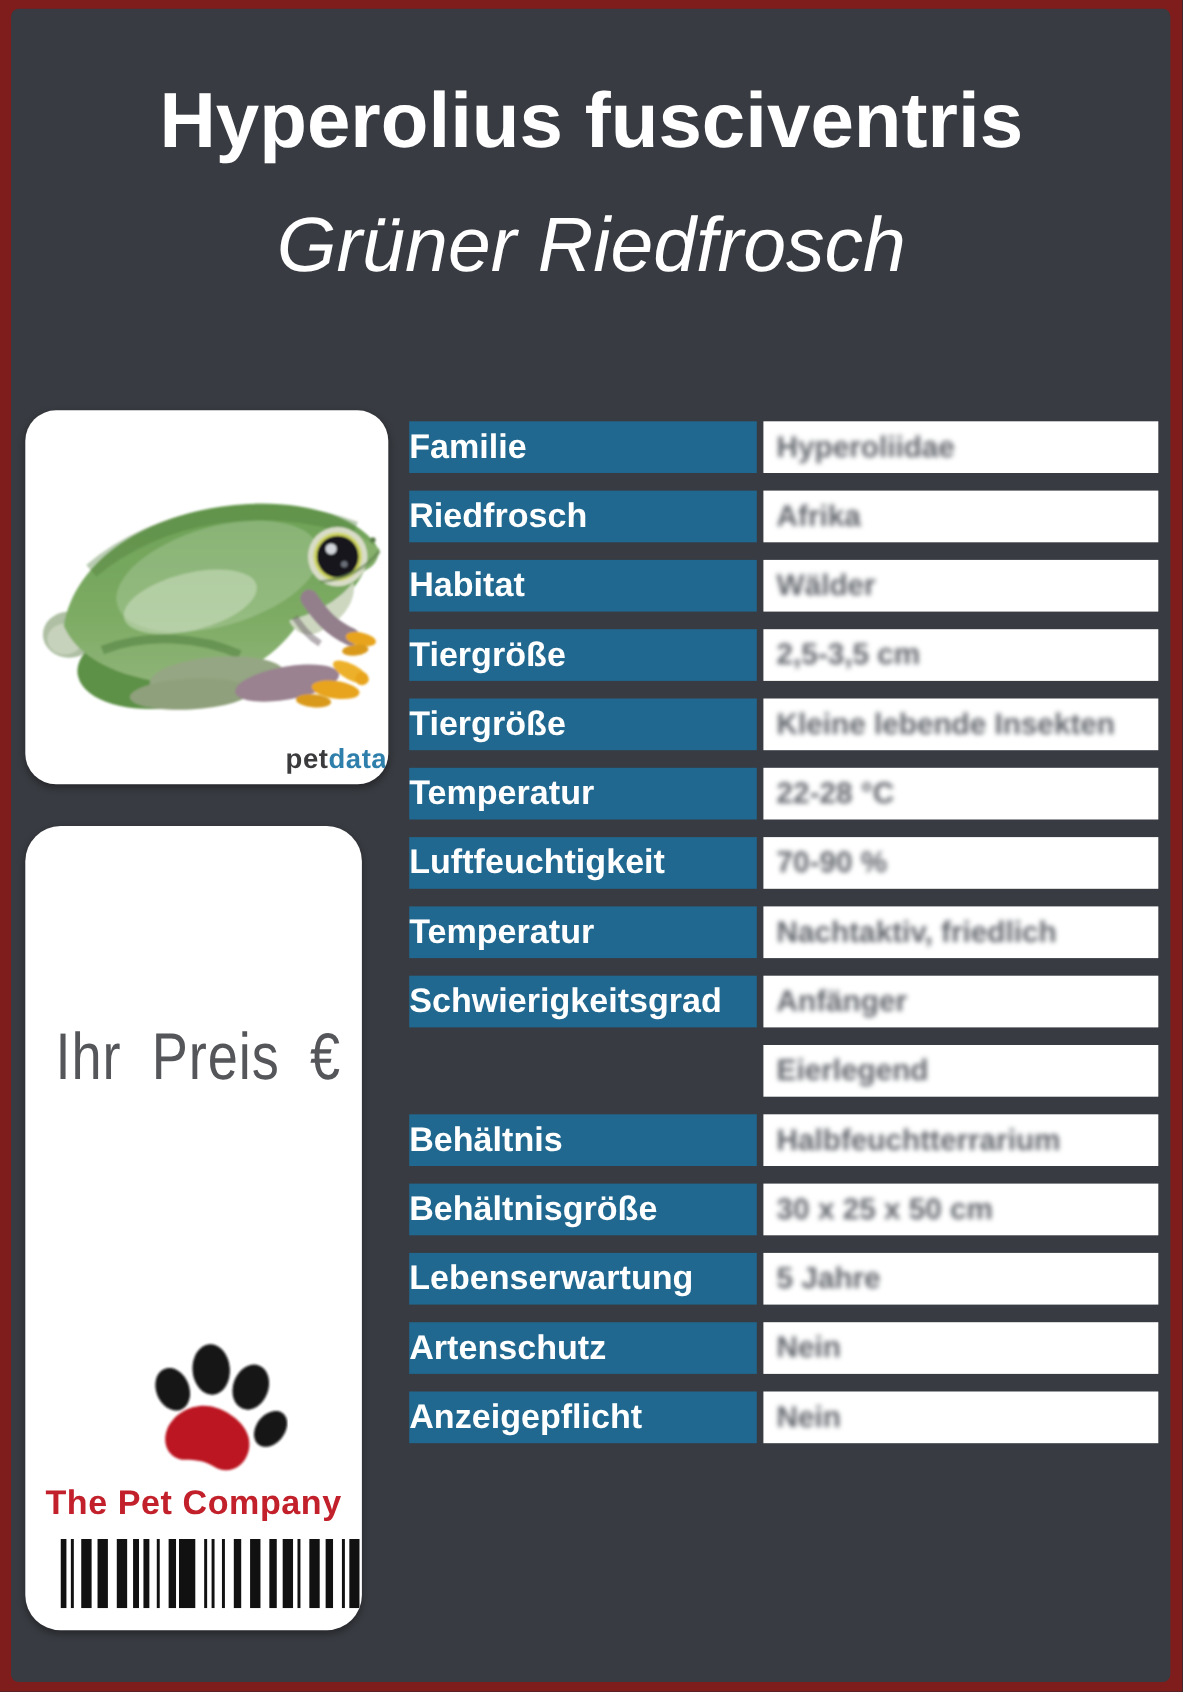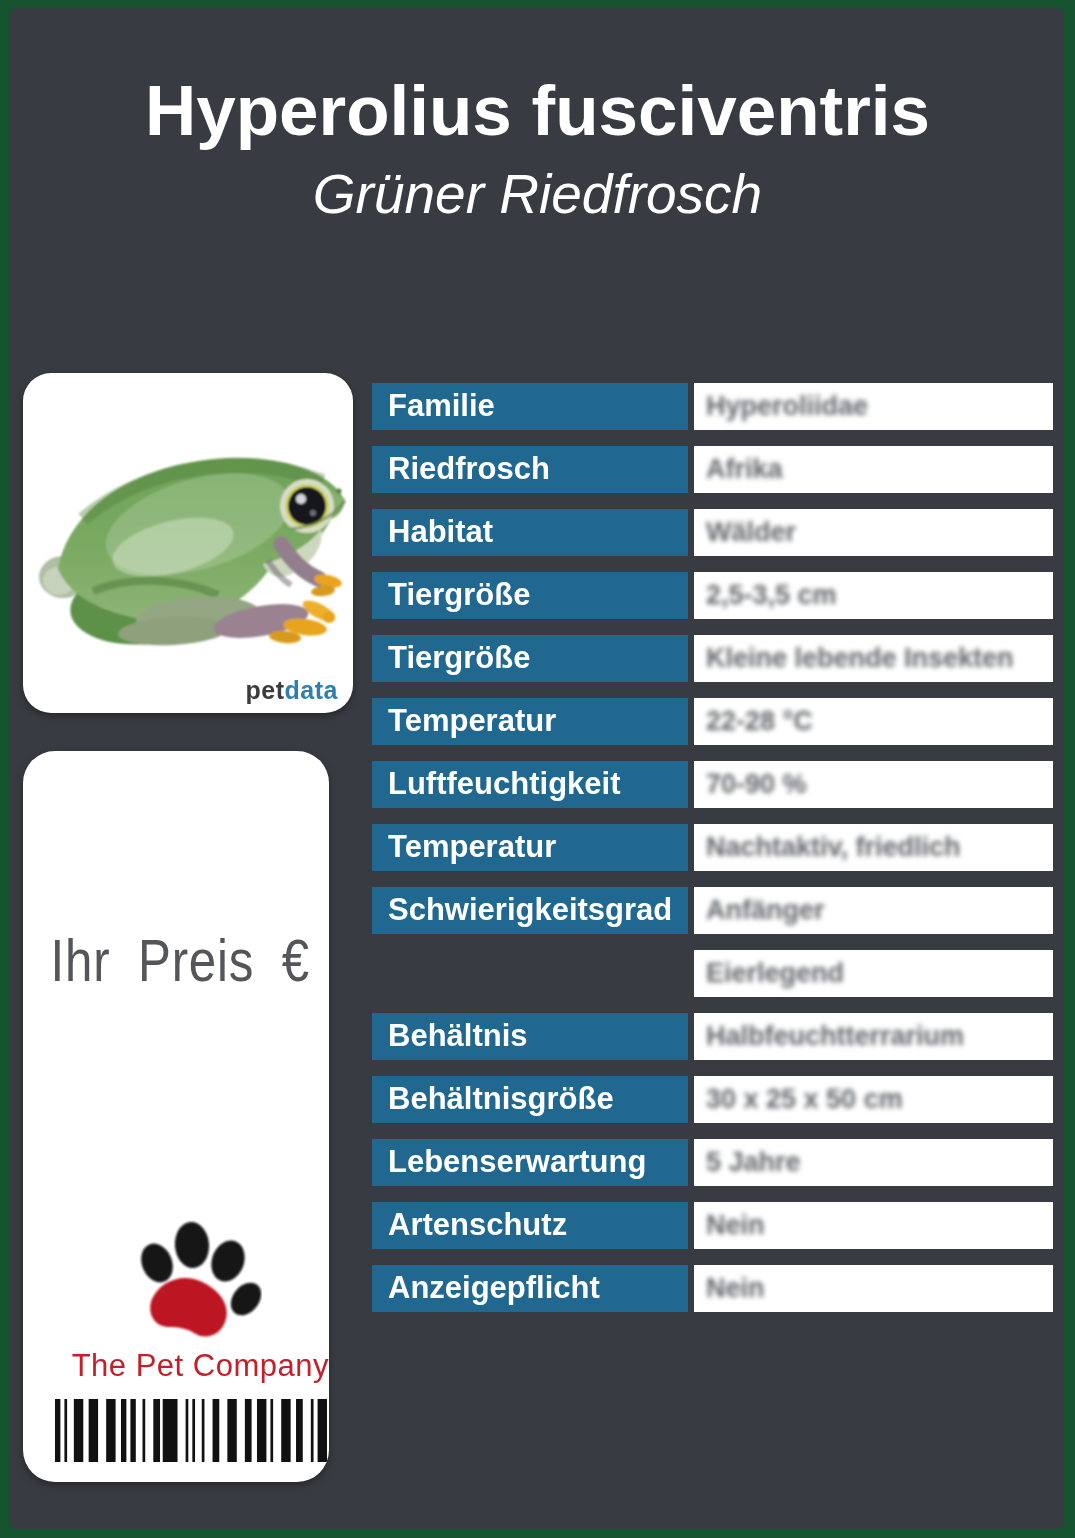--- a/index.html
+++ b/index.html
@@ -3,50 +3,50 @@
 <meta charset="utf-8">
 <style>
   html,body{margin:0;padding:0;}
   body{
     width:1075px;height:1538px;
     font-family:"Liberation Sans", sans-serif;
     background:#20242b;
   }
   .poster{
     position:relative;width:1075px;height:1538px;
-    background:#14532d; 
+    background:#7f1d1d; 
     overflow:hidden;
   }
   .inner-bg{
     position:absolute;left:10px;top:8px;right:11px;bottom:9px;
     background:#383B41;border-radius:7px;
   }
   
   .title{
     position:absolute;top:74px;left:0;right:0;
     text-align:center;color:#ffffff;
     font-size:71px;font-weight:bold;letter-spacing:0px;
     line-height:1.05;
   }
   .subtitle{
-    position:absolute;top:164px;left:0;right:0;
+    position:absolute;top:184px;left:0;right:0;
     text-align:center;color:#ffffff;
-    font-size:55px;font-style:italic;font-weight:normal;
+    font-size:70px;font-style:italic;font-weight:normal;
     line-height:1.1;
   }
   
   .photo-card{
     position:absolute;left:23px;top:373px;width:330px;height:340px;
     background:#ffffff;border-radius:28px;
     box-shadow:0 3px 7px rgba(0,0,0,0.35);
     overflow:hidden;
   }
   .photo-card svg.frog{position:absolute;left:0;top:0;}
   .petdata-logo{
-    position:absolute;right:15px;bottom:8px;
+    position:absolute;right:1px;bottom:8px;
     font-size:25px;font-weight:bold;letter-spacing:0.5px;
   }
   .petdata-logo .pd-pre{color:#3b3b3d;}
   .petdata-logo .pd-suf{color:#2E7FAB;}
   .price-card{
     position:absolute;left:23px;top:731px;width:306px;height:731px;
     background:#ffffff;border-radius:32px;
     box-shadow:0 3px 7px rgba(0,0,0,0.35);
     overflow:hidden;
     margin-top:20px;
@@ -54,34 +54,34 @@
   .price-label{
     position:absolute;top:168px;left:0;right:0;height:84px;
     line-height:84px;text-align:center;
     color:#55565A;font-size:60px;font-weight:normal;
     transform:scaleX(0.82);word-spacing:16px;letter-spacing:1px;
     white-space:nowrap;
   }
   .paw-wrap{position:absolute;left:107px;top:468px;width:132px;height:140px;}
   .company-name{
     position:absolute;top:597px;left:0;right:0;
-    text-align:right;color:#C2202A;
-    font-size:31px;font-weight:normal;letter-spacing:0.5px;
+    text-align:center;color:#C2202A;
+    font-size:31px;font-weight:bold;letter-spacing:0.5px;
   }
   .barcode-wrap{
     position:absolute;left:32px;top:648px;width:272px;height:63px;
   }
   
   .spec-table{position:absolute;left:372px;top:383px;width:681px;}
   .spec-row{position:relative;height:47px;margin-bottom:16px;}
   .spec-label{
     position:absolute;left:0;top:0;width:316px;height:47px;
     background:#20688F;color:#ffffff;
     font-size:31px;font-weight:bold;line-height:46px;
-    padding-left:16px;box-sizing:border-box;
+    padding-left:0;box-sizing:border-box;
     white-space:nowrap;overflow:hidden;
   }
   .spec-value{
     position:absolute;left:322px;top:0;width:359px;height:47px;
     background:#ffffff;line-height:47px;
     padding-left:12px;box-sizing:border-box;
     overflow:hidden;
   }
   .spec-value span{
     color:#61656b;font-size:27px;font-weight:bold;

